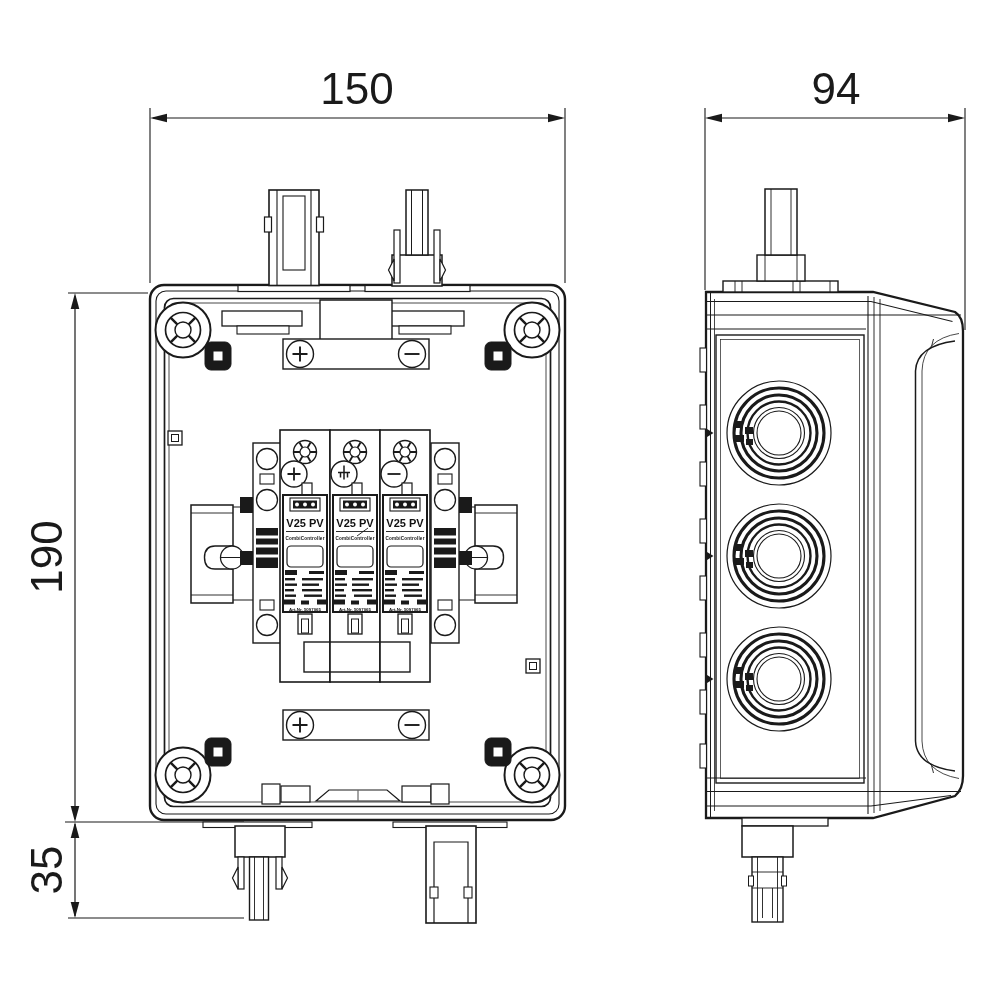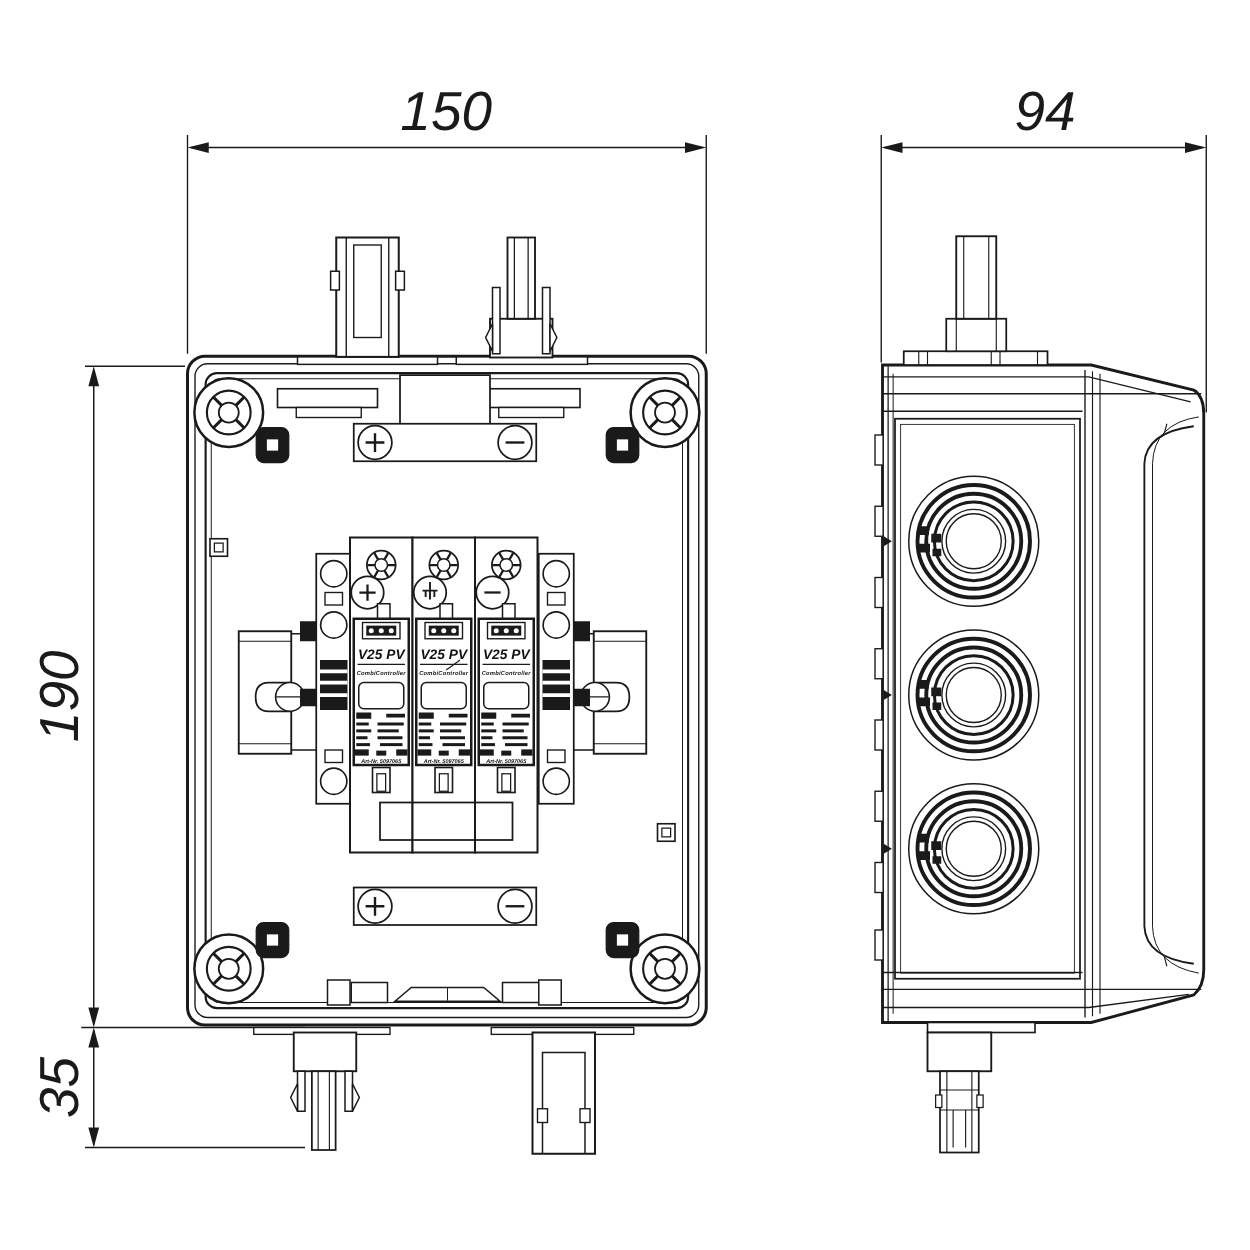--- a/index.html
+++ b/index.html
@@ -1,16 +1,16 @@
 <!DOCTYPE html>
 <html><head>
 <meta charset="utf-8">
 <style>
   html,body{margin:0;padding:0;background:#fff;}
-  .canvas{position:relative;width:1000px;height:996px;background:#ffffff;overflow:hidden;font-style:italic;}
+  .canvas{position:relative;width:1000px;height:996px;background:#ffffff;overflow:hidden;}
   svg{display:block;}
   text{font-family:"Liberation Sans","DejaVu Sans",sans-serif;}
   .dim{font-size:44px;fill:#1a1a1a;}
   .mod-label{font-size:11px;font-weight:bold;fill:#111;}
   .mod-sub{font-size:4.6px;font-weight:bold;fill:#111;letter-spacing:.2px;}
   .mod-art{font-size:4.4px;font-weight:bold;fill:#111;}
 </style>
 </head>
 <body>
 

